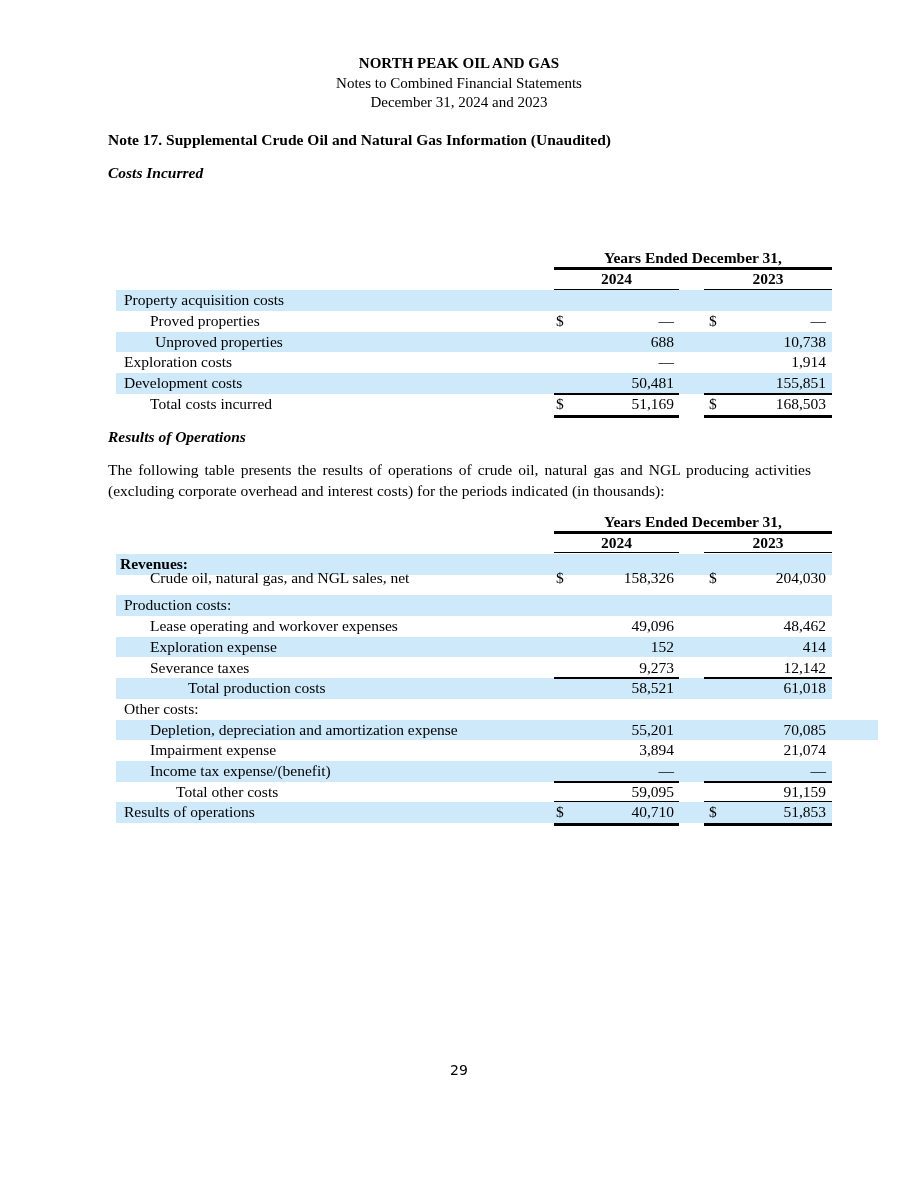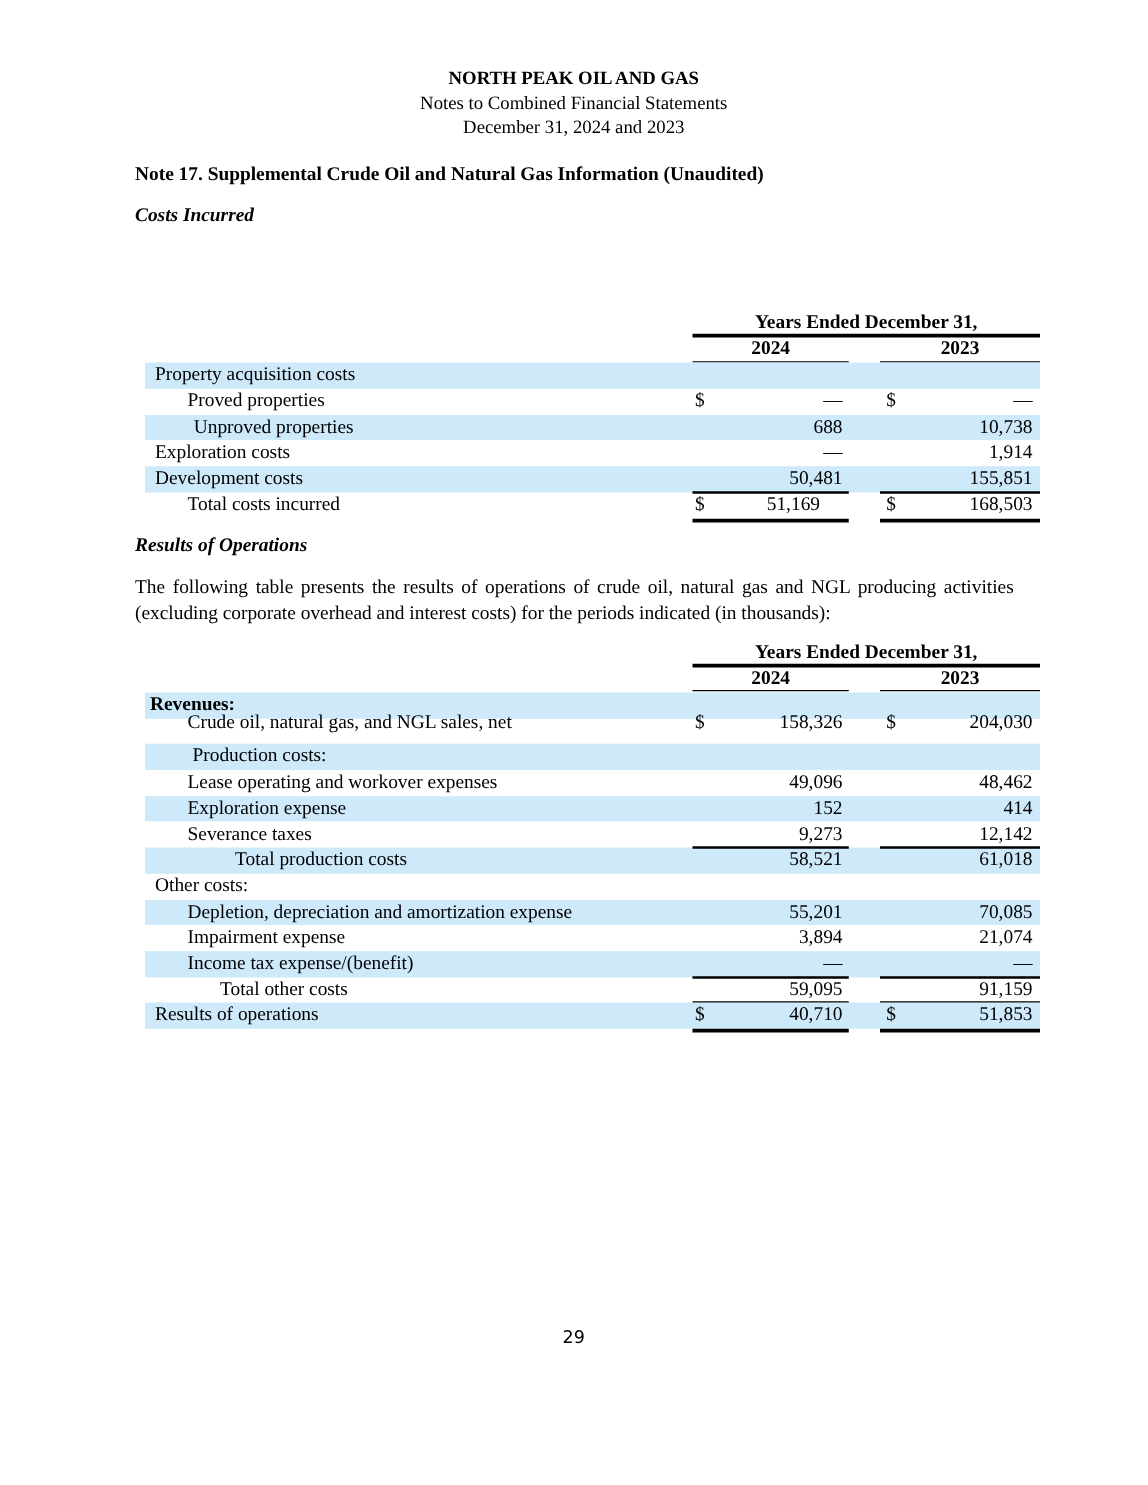--- a/index.html
+++ b/index.html
@@ -66,21 +66,21 @@
           <span class="val" style="left: 590px;">1,914</span>
         </div>
         <div class="row blue" style="top: 125.2px; height: 20.8px;">
           <span class="lbl" style="left: 8px;">Development costs</span>
           <span class="val" style="left: 438px;">50,481</span>
           <span class="val" style="left: 590px;">155,851</span>
         </div>
         <div class="row" style="top: 146px; height: 20.8px;">
           <span class="lbl" style="left: 34px;">Total costs incurred</span>
           <span class="dol" style="left: 440px;">$</span>
-          <span class="val" style="left: 420px;">51,169</span>
+          <span class="val" style="left: 438px;">51,169</span>
           <span class="dol" style="left: 593px;">$</span>
           <span class="val" style="left: 590px;">168,503</span>
         </div>
         <div class="rule" style="left: 438px; width: 125px; top: 145px; height: 2px;"></div>
         <div class="rule" style="left: 588px; width: 128px; top: 145px; height: 2px;"></div>
         <div class="rule" style="left: 438px; width: 125px; top: 166.8px; height: 3px;"></div>
         <div class="rule" style="left: 588px; width: 128px; top: 166.8px; height: 3px;"></div>
       </div>
   </div>
 
@@ -101,21 +101,21 @@
           <span class="val" style="left: 590px;"></span>
         </div>
         <div class="row" style="top: 56px; height: 34px;">
           <span class="lbl" style="left: 34px;">Crude oil, natural gas, and NGL sales, net</span>
           <span class="dol" style="left: 440px;">$</span>
           <span class="val" style="left: 438px;">158,326</span>
           <span class="dol" style="left: 593px;">$</span>
           <span class="val" style="left: 590px;">204,030</span>
         </div>
         <div class="row blue" style="top: 83.4px; height: 20.7px;">
-          <span class="lbl" style="left: 8px; margin-left: 30px;">Production costs:</span>
+          <span class="lbl" style="left: 8px;">Production costs:</span>
           <span class="val" style="left: 438px;"></span>
           <span class="val" style="left: 590px;"></span>
         </div>
         <div class="row" style="top: 104.1px; height: 20.7px;">
           <span class="lbl" style="left: 34px;">Lease operating and workover expenses</span>
           <span class="val" style="left: 438px;">49,096</span>
           <span class="val" style="left: 590px;">48,462</span>
         </div>
         <div class="row blue" style="top: 124.8px; height: 20.7px;">
           <span class="lbl" style="left: 34px;">Exploration expense</span>
@@ -132,21 +132,21 @@
           <span class="val" style="left: 438px;">58,521</span>
           <span class="val" style="left: 590px;">61,018</span>
         </div>
         <div class="rule" style="left: 438px; width: 125px; top: 165.2px; height: 2px;"></div>
         <div class="rule" style="left: 588px; width: 128px; top: 165.2px; height: 2px;"></div>
         <div class="row" style="top: 186.9px; height: 20.7px;">
           <span class="lbl" style="left: 8px; text-align: right;">Other costs:</span>
           <span class="val" style="left: 438px;"></span>
           <span class="val" style="left: 590px;"></span>
         </div>
-        <div class="row blue" style="top: 207.6px; height: 20.7px;">
+        <div class="row blue" style="top: 207.6px; height: 20.7px; padding-left: 46px;">
           <span class="lbl" style="left: 34px;">Depletion, depreciation and amortization expense</span>
           <span class="val" style="left: 438px;">55,201</span>
           <span class="val" style="left: 590px;">70,085</span>
         </div>
         <div class="row" style="top: 228.3px; height: 20.7px;">
           <span class="lbl" style="left: 34px;">Impairment expense</span>
           <span class="val" style="left: 438px;">3,894</span>
           <span class="val" style="left: 590px;">21,074</span>
         </div>
         <div class="row blue" style="top: 249px; height: 20.7px;">

